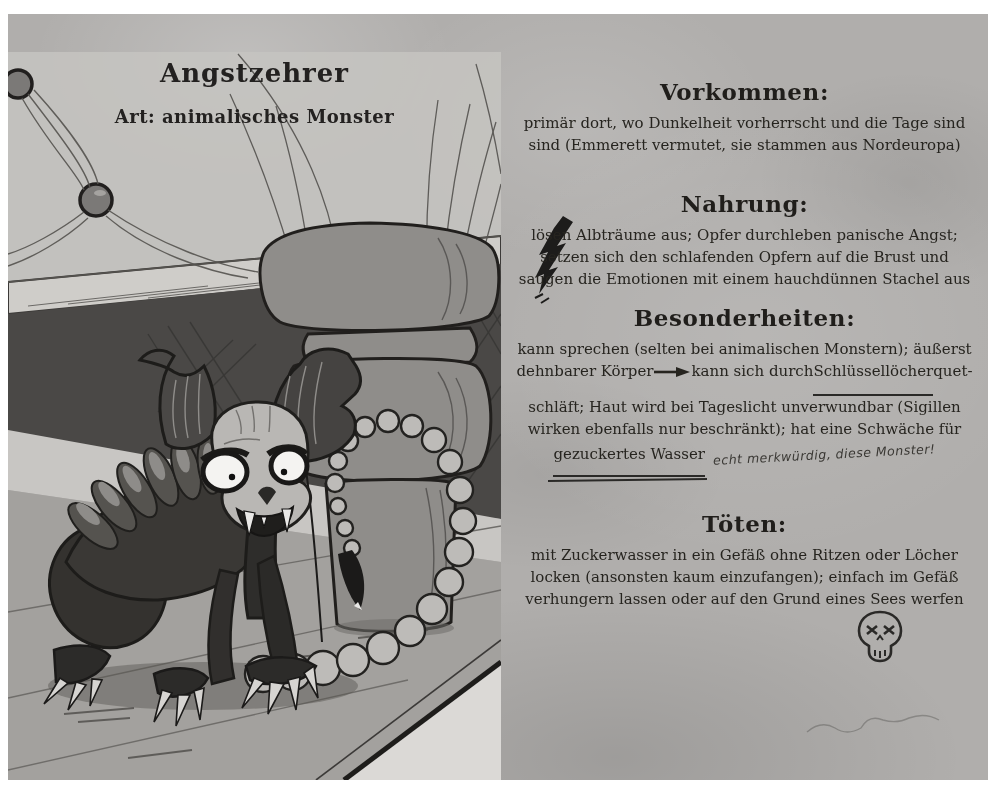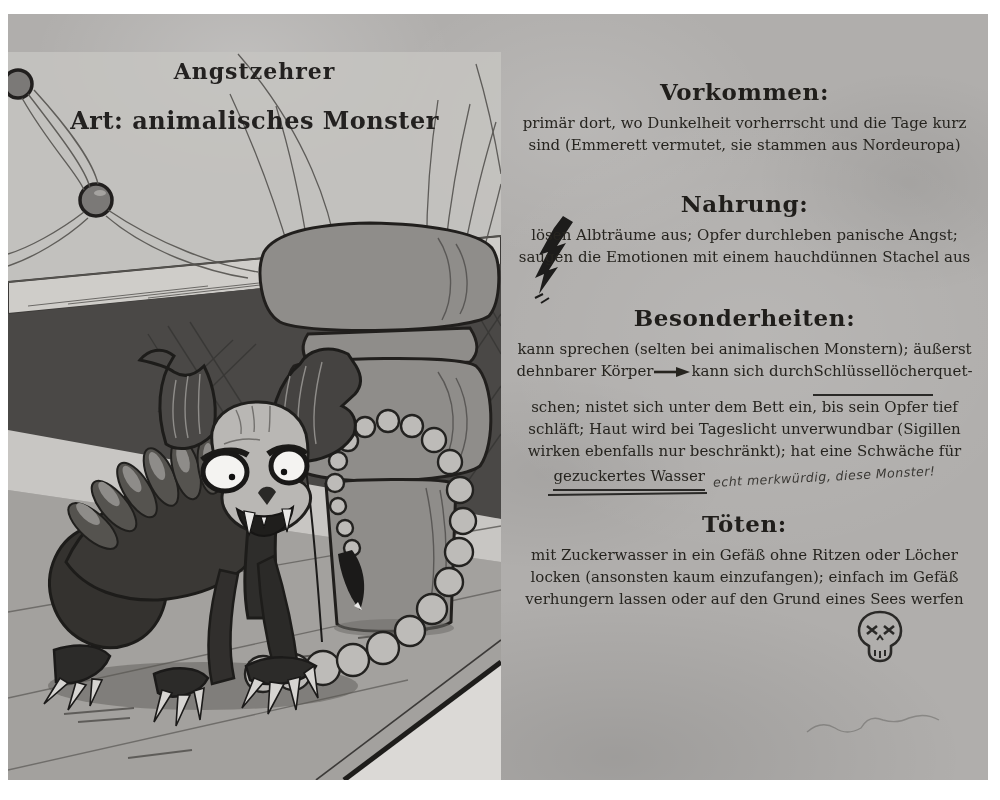--- a/index.html
+++ b/index.html
@@ -12,29 +12,29 @@
       radial-gradient(ellipse 280px 200px at 58% 14%, rgba(255,255,255,.12), transparent 70%),
       radial-gradient(ellipse 500px 240px at 62% 97%, rgba(0,0,0,.10), transparent 70%),
       radial-gradient(ellipse 220px 160px at 92% 22%, rgba(0,0,0,.07), transparent 70%),
       radial-gradient(ellipse 260px 140px at 55% 60%, rgba(0,0,0,.06), transparent 70%),
       #b0aeac;}
   .page{position:absolute;top:0;height:766px;}
   .page-left{left:0;width:493px;}
   .page-right{left:493px;width:487px;}
   .illus{position:absolute;left:0;top:0;}
   .title{position:absolute;left:0;top:44px;width:100%;text-align:center;margin:0;
-         font-size:22px;font-weight:bold;letter-spacing:1px;color:#232120;}
+         font-size:26px;font-weight:bold;letter-spacing:1px;color:#232120;}
   .subtitle{position:absolute;left:0;top:92px;width:100%;text-align:center;margin:0;
-         font-size:24px;font-weight:bold;letter-spacing:.5px;color:#232120;}
+         font-size:18px;font-weight:bold;letter-spacing:.5px;color:#232120;}
   .sect{position:absolute;left:0;width:100%;text-align:center;}
   .sect h3{margin:0 0 7px 0;font-size:23px;font-weight:bold;letter-spacing:.6px;color:#201e1b;}
   .line{font-size:15px;line-height:22px;white-space:nowrap;color:#26241f;}
   .composed{display:flex;justify-content:center;align-items:baseline;gap:0;}
   .u1{border-bottom:2px solid #2a2927;padding-bottom:12px;}
-  .uu{position:relative;border-bottom:2px solid #2a2927;padding-bottom:2px;}
+  .uu{position:relative;border-bottom:2px solid #2a2927;padding-bottom:10px;}
   .uu::after{content:"";position:absolute;left:-5px;right:-3px;bottom:-6px;height:2px;
              background:#2a2927;transform:rotate(-.8deg);}
   .note{font-family:"DejaVu Sans", sans-serif;font-style:italic;font-size:12.5px;
         color:#3a3834;transform:rotate(-3deg);margin-left:8px;letter-spacing:.5px;}
   .arrow-svg{position:relative;top:2px;}
   .licon{position:absolute;left:28px;top:200px;}
   .skull{position:absolute;left:350px;top:594px;}
   .crack{position:absolute;left:300px;top:690px;}
 </style>
 </head>
@@ -273,44 +273,44 @@
 
     <section class="page page-right">
 
       <svg class="licon" width="52" height="92" viewBox="0 0 52 92">
         <path d="M34,2 L44,8 L28,32 L37,29 L20,56 L29,53 L10,80 L15,60 L6,64 L19,38 L10,41 L25,14 Z" fill="#1d1c1b"></path>
         <path d="M6,84 L14,80 M12,89 L20,84" stroke="#1d1c1b" stroke-width="2" fill="none"></path>
       </svg>
 
       <div class="sect" style="top:64px">
         <h3>Vorkommen:</h3>
-        <div class="line">primär dort, wo Dunkelheit vorherrscht und die Tage kurz</div>
+        <div class="line">primär dort, wo Dunkelheit vorherrscht und die Tage sind</div>
         <div class="line">sind (Emmerett vermutet, sie stammen aus Nordeuropa)</div>
       </div>
 
       <div class="sect" style="top:176px">
         <h3>Nahrung:</h3>
         <div class="line">lösen Albträume aus; Opfer durchleben panische Angst;</div>
+        <div class="line">setzen sich den schlafenden Opfern auf die Brust und</div>
         <div class="line">saugen die Emotionen mit einem hauchdünnen Stachel aus</div>
       </div>
 
       <div class="sect" style="top:290px">
         <h3>Besonderheiten:</h3>
         <div class="line">kann sprechen (selten bei animalischen Monstern); äußerst</div>
         <div class="line composed">
           <span>dehnbarer Körper</span>
           <svg class="arrow-svg" width="38" height="12" viewBox="0 0 38 12">
             <path d="M1,6 L24,6" stroke="#26241f" stroke-width="2.6"></path>
             <path d="M23,1 L37,6 L23,11 Z" fill="#26241f"></path>
           </svg>
           <span>kann sich durch</span>
           <span class="u1">Schlüssellöcher</span>
           <span>quet-</span>
         </div>
-        <div class="line">schen; nistet sich unter dem Bett ein, bis sein Opfer tief</div>
         <div class="line">schläft; Haut wird bei Tageslicht unverwundbar (Sigillen</div>
         <div class="line">wirken ebenfalls nur beschränkt); hat eine Schwäche für</div>
         <div class="line composed" style="margin-top:3px">
           <span class="uu">gezuckertes Wasser</span>
           <span class="note">echt merkwürdig, diese Monster!</span>
         </div>
       </div>
 
       <div class="sect" style="top:496px">
         <h3>Töten:</h3>

